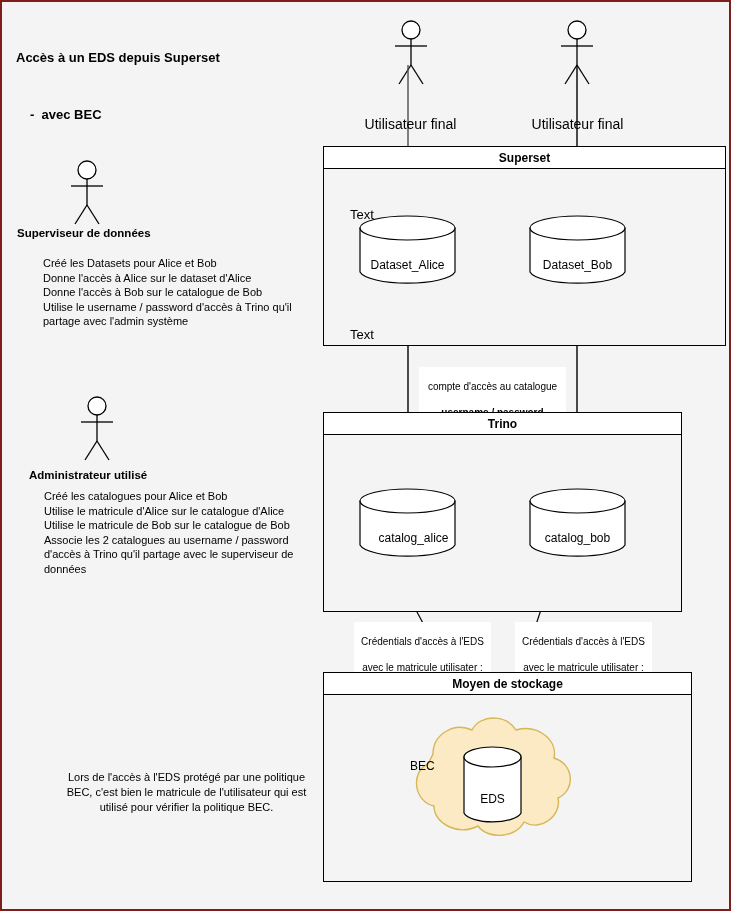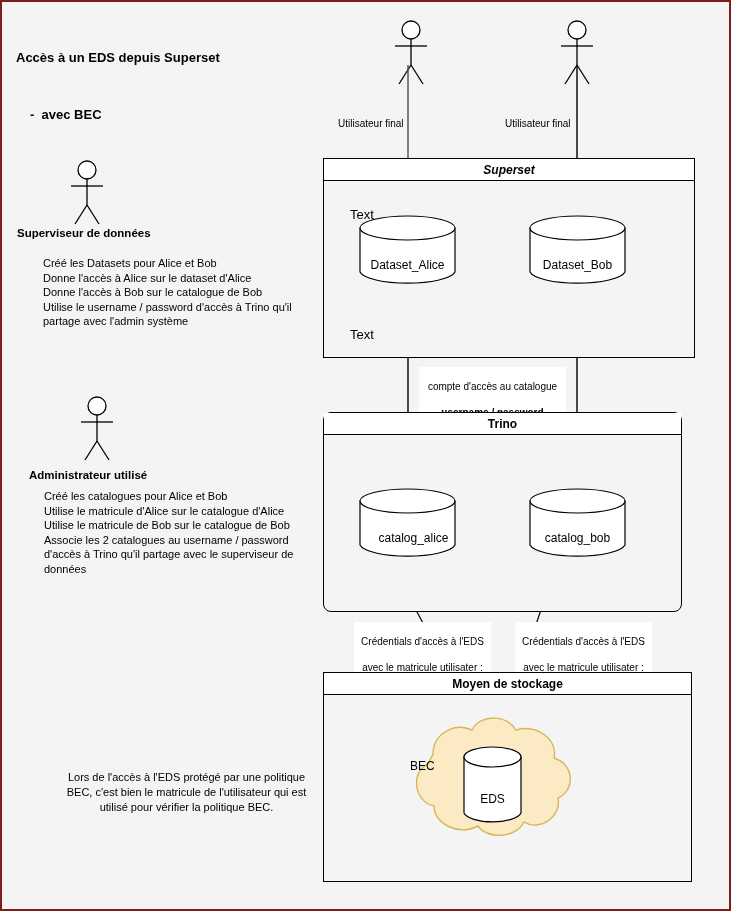--- a/index.html
+++ b/index.html
@@ -22,23 +22,23 @@
 
   
   #doc-title {
     left: 14px; top: 8px;
     font-size: 13px;
     font-weight: bold;
     line-height: 19px;
     white-space: pre;
   }
   .actor-label {
-    font-size: 10px;
+    font-size: 14px;
     line-height: 14px;
-    text-align: left;
+    text-align: center;
     white-space: pre;
   }
   .role-title {
     font-size: 11.5px;
     font-weight: bold;
     white-space: nowrap;
   }
   .role-desc {
     font-size: 11px;
     line-height: 14.5px;
@@ -181,21 +181,21 @@
 Utilise le matricule d'Alice sur le catalogue d'Alice
 Utilise le matricule de Bob sur le catalogue de Bob
 Associe les 2 catalogues au username / password
 d'accès à Trino qu'il partage avec le superviseur de
 données</div>
 
   <div class="abs note-text" style="left:47px; top:768px; width:275px;">Lors de l'accès à l'EDS protégé par une politique
 BEC, c'est bien le matricule de l'utilisateur qui est
 utilisé pour vérifier la politique BEC.</div>
 
-  <div class="abs container-box" style="left:321px; top:156px; width:372px; height:200px;font-style:italic;">
+  <div class="abs container-box" style="left:321px; top:144px; width:403px; height:200px;">
     <div class="container-title">Superset</div>
   </div>
 
   <div class="abs small-label" style="left:348px; top:198px;">Text</div>
   <div class="abs small-label" style="left:348px; top:318px;">Text</div>
 
   <div class="abs" style="left:357px; top:213px; width:97px; height:70px;">
     <svg width="97" height="70" viewBox="0 0 97 70">
       <path d="M1,13 L1,57 A48,13 0 0 0 96,57 L96,13 Z" fill="#ffffff" stroke="#000" stroke-width="1.2"></path>
       <ellipse cx="48.5" cy="13" rx="47.5" ry="12" fill="#ffffff" stroke="#000" stroke-width="1.2"></ellipse>
@@ -209,21 +209,21 @@
       <ellipse cx="48.5" cy="13" rx="47.5" ry="12" fill="#ffffff" stroke="#000" stroke-width="1.2"></ellipse>
     </svg>
     <div class="cyl-label" style="top:43px;">Dataset_Bob</div>
   </div>
 
   <div class="abs edge-label" style="left:417px; top:365px; width:147px;">
     <div>compte d'accès au catalogue</div>
     <div style="font-weight:bold;">username / password</div>
   </div>
 
-  <div class="abs container-box" style="left:321px; top:410px; width:359px; height:200px;border-radius:8px;">
+  <div class="abs container-box" style="left:321px; top:410px; width:359px; height:200px;">
     <div class="container-title">Trino</div>
   </div>
 
   <div class="abs" style="left:357px; top:486px; width:109px; height:70px;">
     <svg width="97" height="70" viewBox="0 0 97 70">
       <path d="M1,13 L1,57 A48,13 0 0 0 96,57 L96,13 Z" fill="#ffffff" stroke="#000" stroke-width="1.2"></path>
       <ellipse cx="48.5" cy="13" rx="47.5" ry="12" fill="#ffffff" stroke="#000" stroke-width="1.2"></ellipse>
     </svg>
     <div class="cyl-label" style="top:43px;">catalog_alice</div>
   </div>

